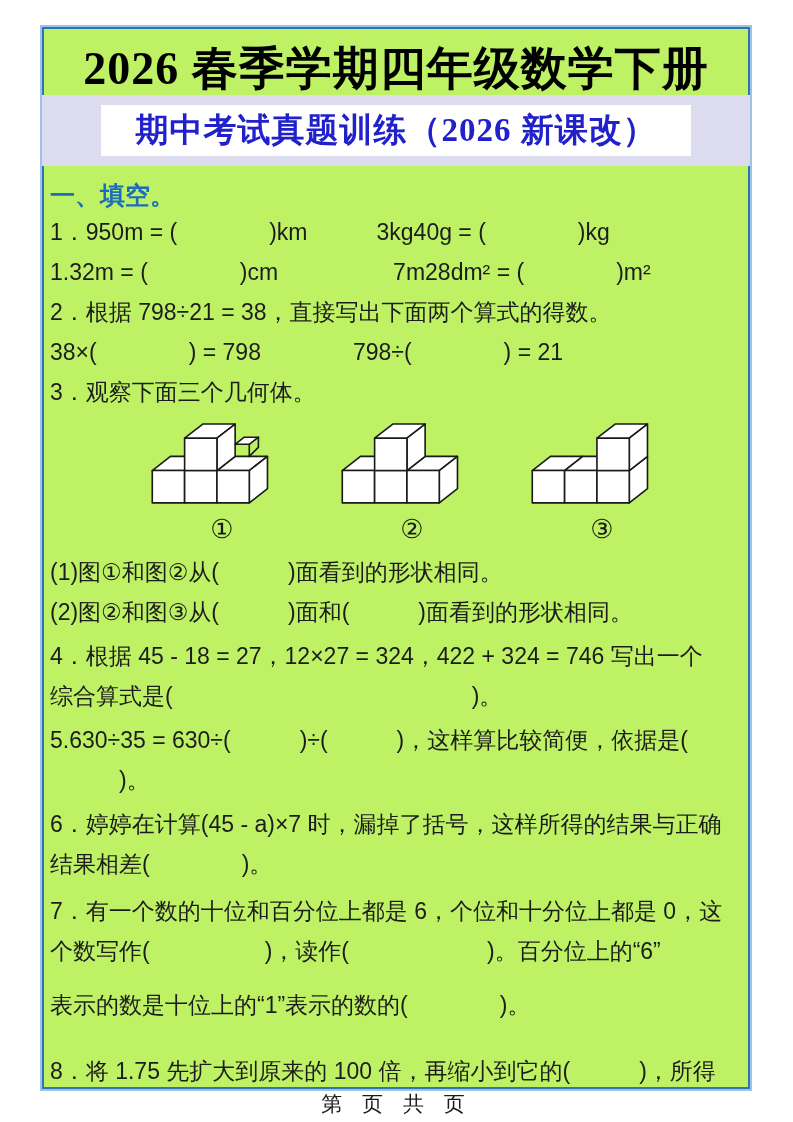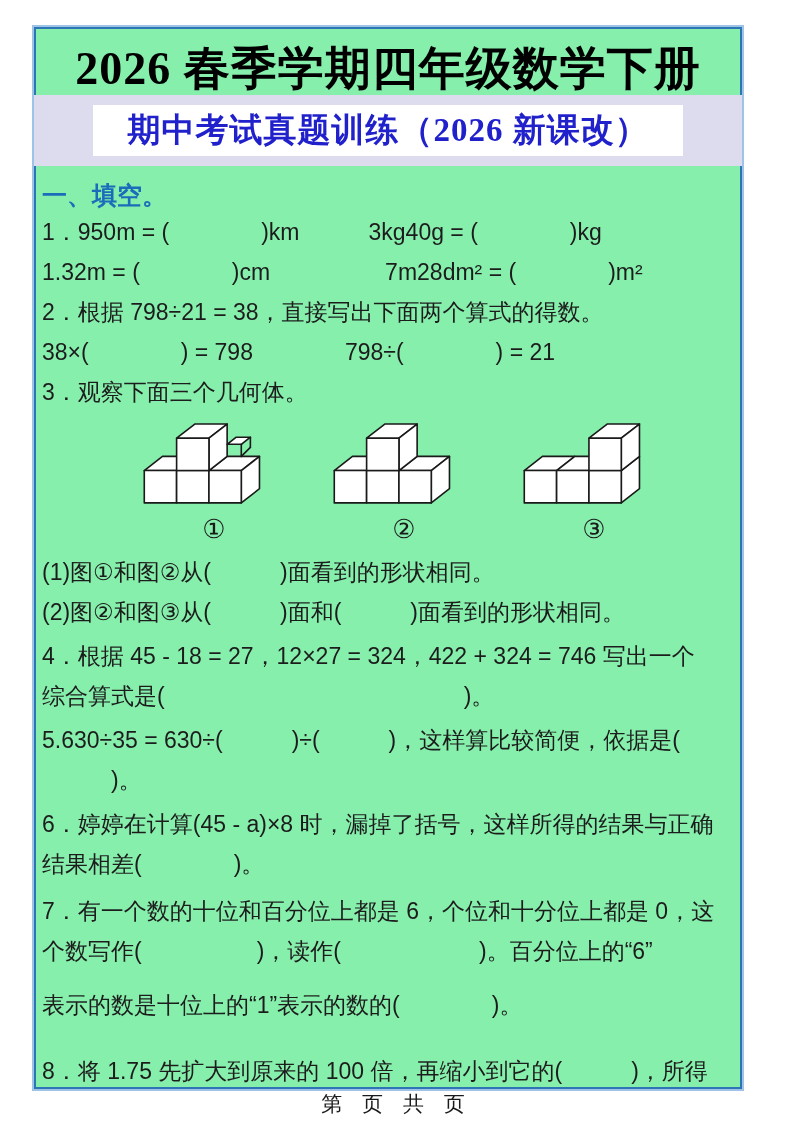--- a/index.html
+++ b/index.html
@@ -3,22 +3,22 @@
 <meta charset="utf-8">
 <style>
   html,body { margin:0; padding:0; }
   body {
     width:793px; height:1122px; position:relative;
     background:#ffffff;
     font-family:"Liberation Sans","DejaVu Sans",sans-serif;
     color:#1c1c1c;
   }
   .sheet {
-    position:absolute; left:32px; top:25px; width:712px; height:1066px;
-    background:#86efac;
+    position:absolute; left:40px; top:25px; width:712px; height:1066px;
+    background:#bef264;
     border:2px solid #9dc3e6;
     box-shadow: inset 0 0 0 2px #2e75b6;
     box-sizing:border-box;
     overflow:hidden;
   }
   .doc-title {
     margin-top:16px;
     text-align:center;
     font-family:"Liberation Serif","DejaVu Serif",serif;
     font-weight:bold;
@@ -164,21 +164,21 @@
 
     <p class="line mt6">(1)图①和图②从(　　　)面看到的形状相同。</p>
     <p class="line">(2)图②和图③从(　　　)面和(　　　)面看到的形状相同。</p>
 
     <p class="line mt4">4．根据 45 - 18 = 27，12×27 = 324，422 + 324 = 746 写出一个</p>
     <p class="line">综合算式是(　　　　　　　　　　　　　)。</p>
 
     <p class="line mt4">5.630÷35 = 630÷(　　　)÷(　　　)，这样算比较简便，依据是(</p>
     <p class="line">　　　)。</p>
 
-    <p class="line mt4">6．婷婷在计算(45 - a)×8 时，漏掉了括号，这样所得的结果与正确</p>
+    <p class="line mt4">6．婷婷在计算(45 - a)×7 时，漏掉了括号，这样所得的结果与正确</p>
     <p class="line">结果相差(　　　　)。</p>
 
     <p class="line mt6">7．有一个数的十位和百分位上都是 6，个位和十分位上都是 0，这</p>
     <p class="line">个数写作(　　　　　)，读作(　　　　　　)。百分位上的“6”</p>
     <p class="line mt14">表示的数是十位上的“1”表示的数的(　　　　)。</p>
 
     <p class="line mt26">8．将 1.75 先扩大到原来的 100 倍，再缩小到它的(　　　)，所得</p>
 
   </div>
 </div>

